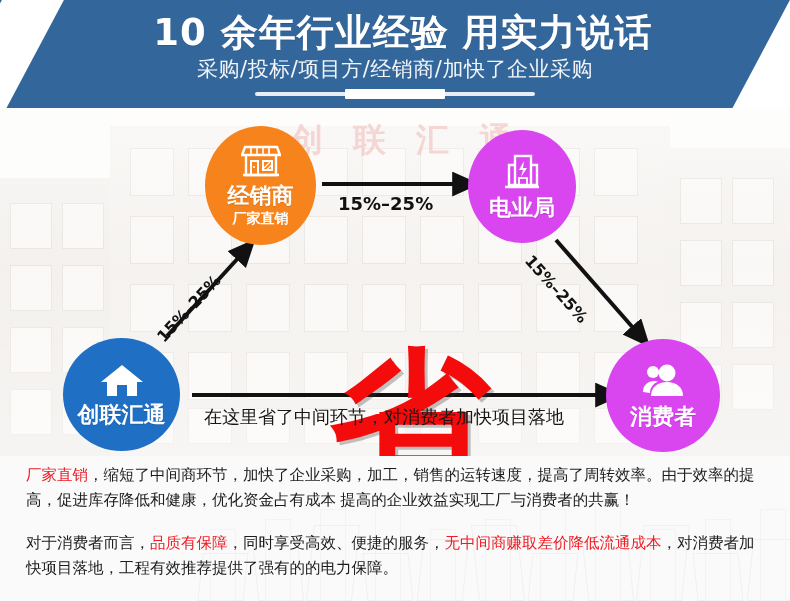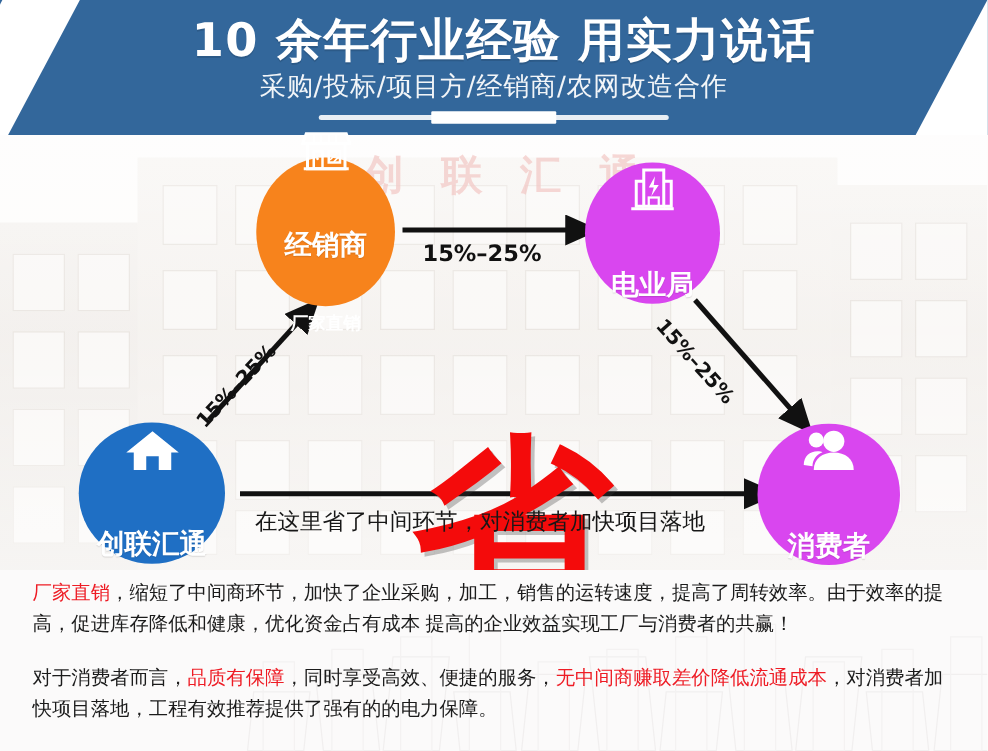--- a/index.html
+++ b/index.html
@@ -51,21 +51,21 @@
   }
 
   
   .pylon-zone{position:absolute;left:0;top:456px;width:790px;height:145px;overflow:hidden;background:#fbfafa;}
   .pylon{position:absolute;bottom:0;border:1px solid #f0eeee;}
 
   
   .diagram{position:absolute;left:0;top:108px;width:790px;height:348px;}
 
   .node{position:absolute;border-radius:50%;display:flex;flex-direction:column;
-    align-items:center;justify-content:center;color:#fff;text-align:center;gap:40px;}
+    align-items:center;justify-content:center;color:#fff;text-align:center;}
   .node .nm{font-size:22px;font-weight:bold;line-height:1.05;
     font-family:"DejaVu Sans","Liberation Sans",sans-serif;text-shadow:0 1px 1px rgba(0,0,0,.13);}
   .node .sub{font-size:14px;font-weight:bold;margin-top:2px;
     font-family:"DejaVu Sans","Liberation Sans",sans-serif;}
   .node .ico{margin-bottom:1px;}
 
   .n-dealer{left:205px;top:18px;width:111px;height:119px;background:#f7831c;}
   .n-bureau{left:468px;top:22px;width:108px;height:113px;background:#d946ef;}
   .n-factory{left:63px;top:230px;width:117px;height:113px;background:#1f6fc4;}
   .n-consumer{left:606px;top:231px;width:114px;height:113px;background:#d946ef;}
@@ -94,21 +94,21 @@
 <body>
 
 <div id="page">
 
   <div class="header">
     <div class="hdr-stripe hs1"></div>
     <div class="hdr-stripe hs2"></div>
     <div class="hdr-stripe hs3"></div>
     <div class="hdr-stripe hs4"></div>
     <div class="hdr-title">10 余年行业经验 用实力说话</div>
-    <div class="hdr-sub">采购/投标/项目方/经销商/农网改造合作</div>
+    <div class="hdr-sub">采购/投标/项目方/经销商/加快了企业采购</div>
     <div class="hdr-rule"></div>
     <div class="hdr-rule-mid"></div>
   </div>
 
   <div class="bg-photo">
     <div class="bldg bldg-left"></div>
     <div class="bldg bldg-main"></div>
     <div class="bldg bldg-right"></div>
     <div id="win-host">
         <div class="win" style="left: 130px; top: 40px; width: 42px; height: 46px;"></div>

